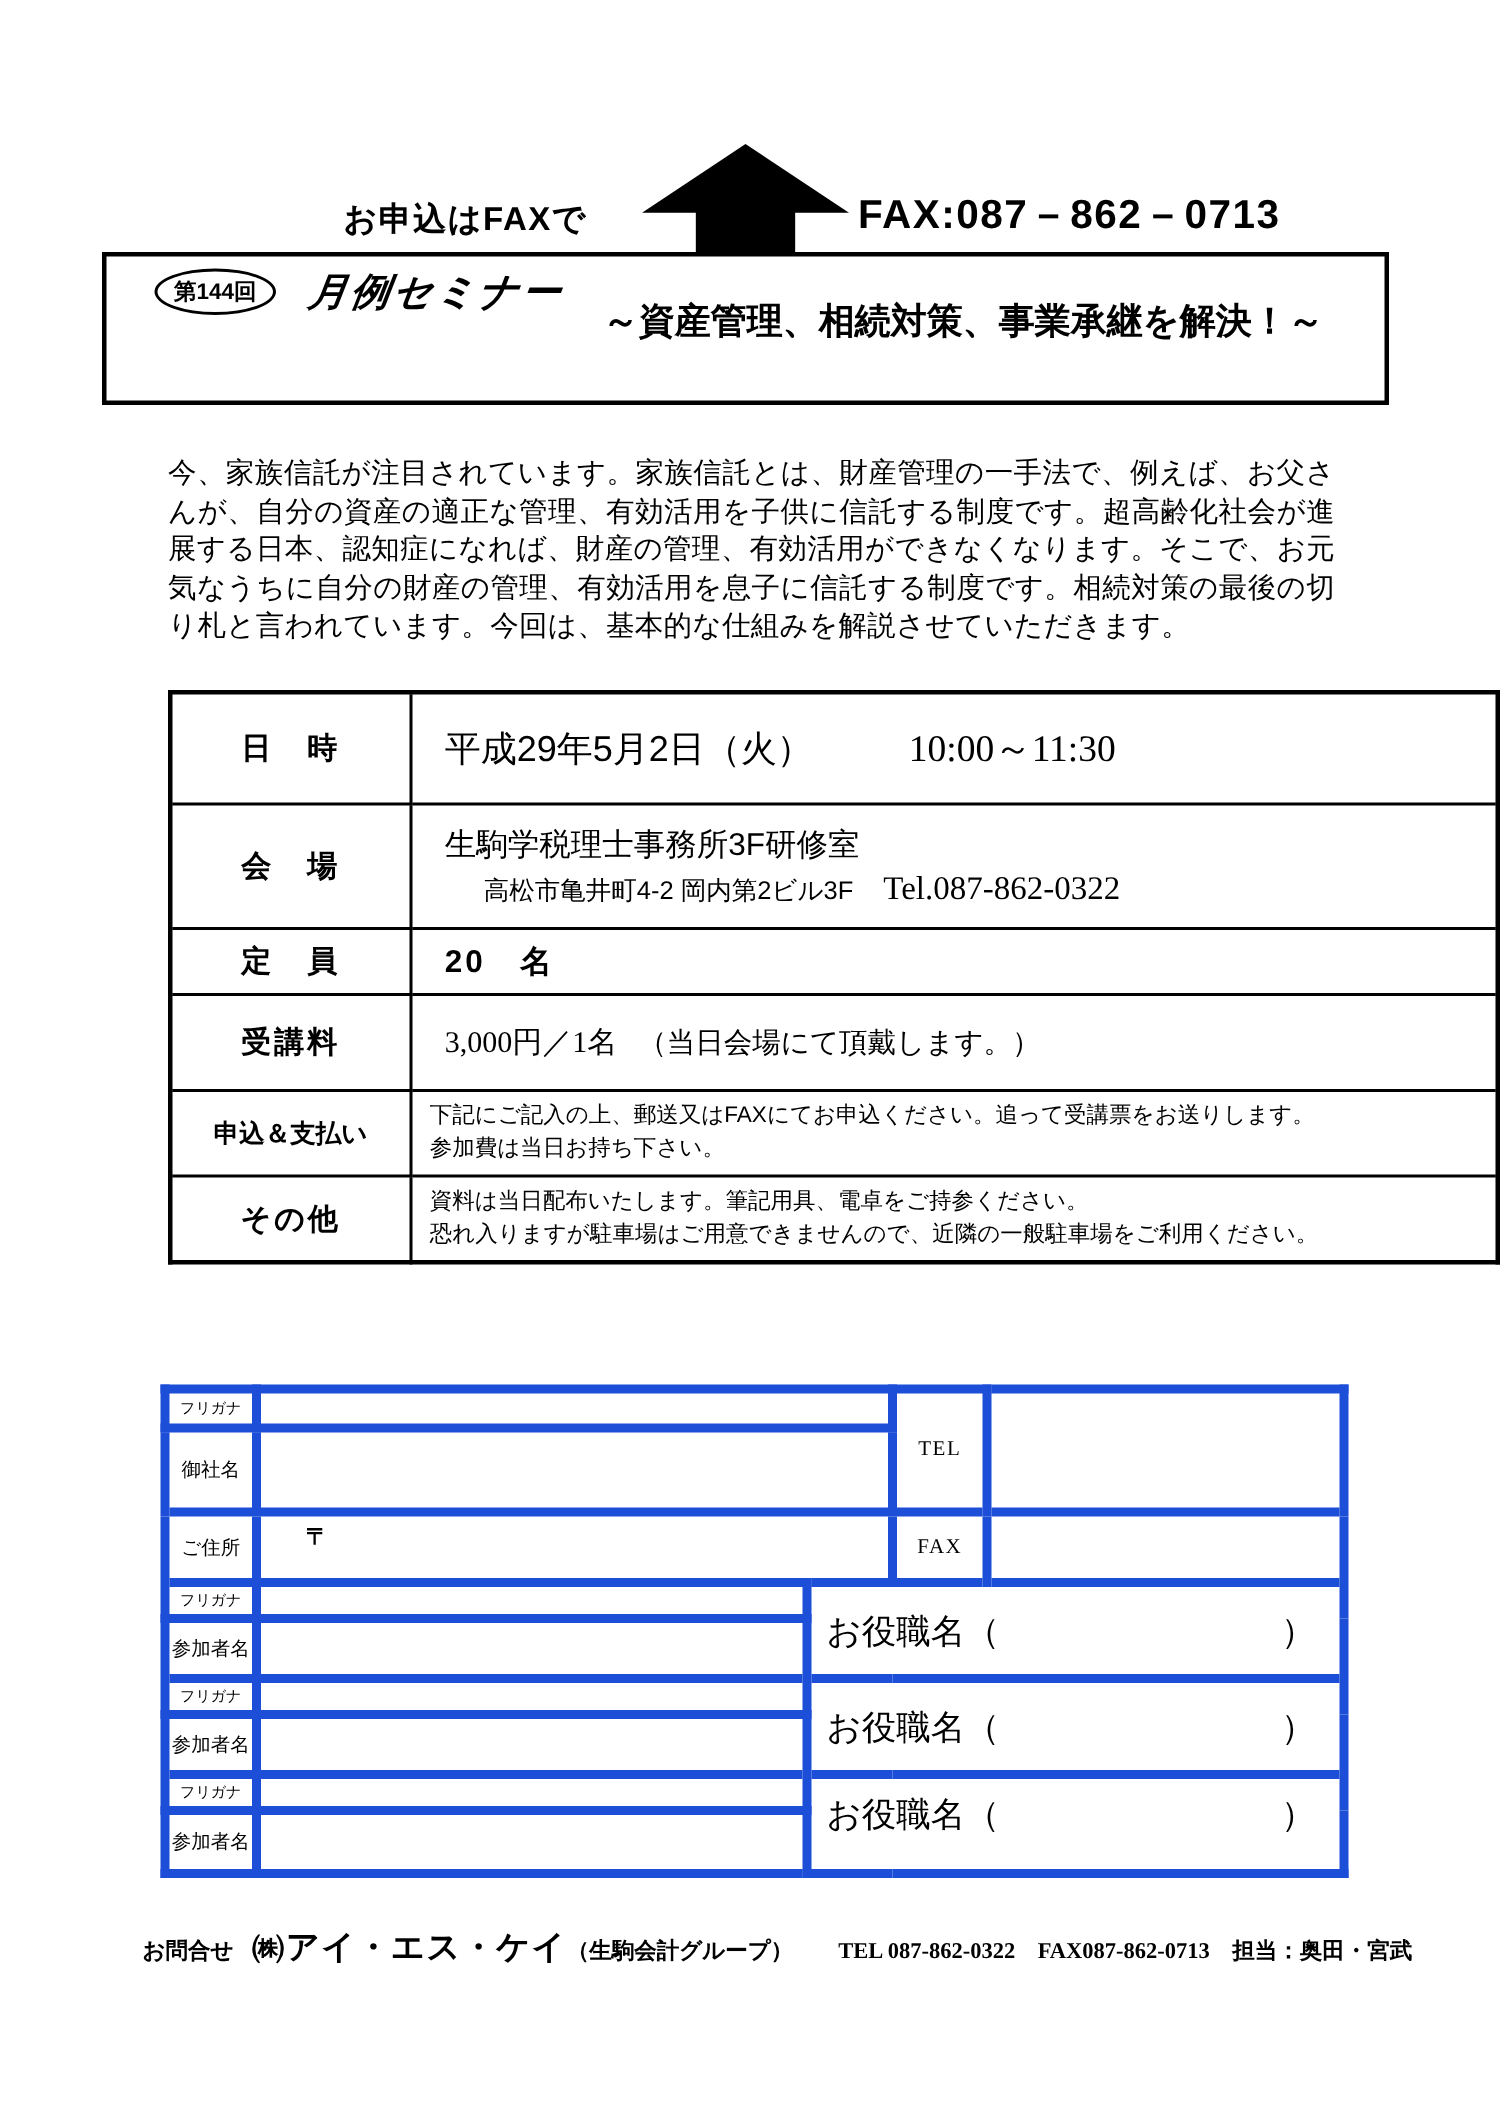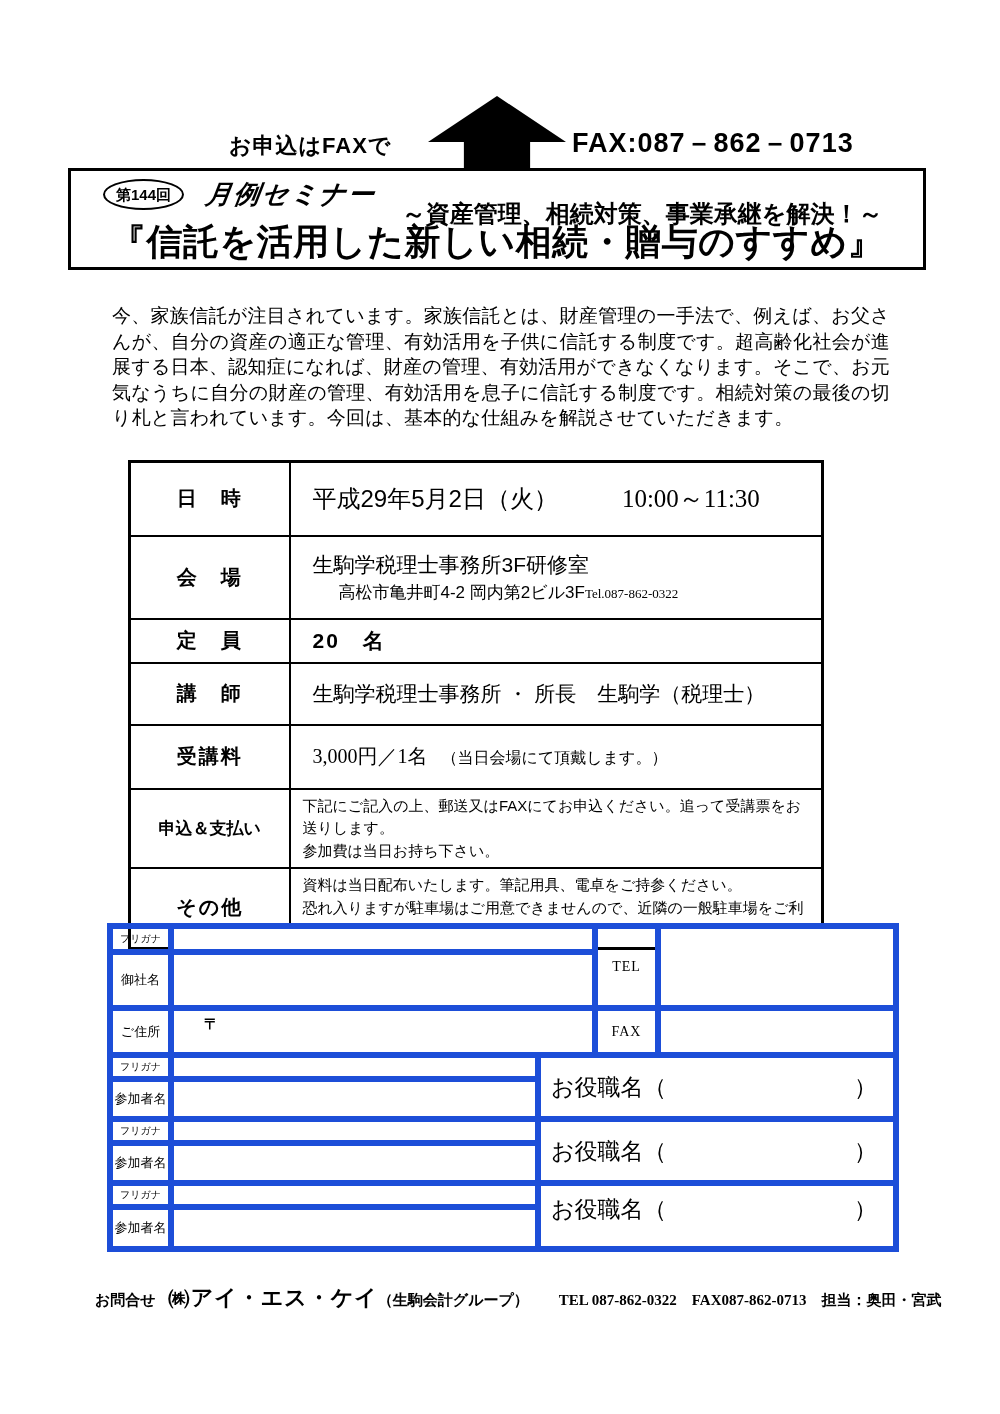--- a/index.html
+++ b/index.html
@@ -33,45 +33,45 @@
   .main-title { font-size:36px; font-weight:bold; text-align:center; margin-top:1px; letter-spacing:0.5px; white-space:nowrap; }
 
   
   .intro {
     position:absolute; left:112px; top:303px; width:778px;
     font-size:19px; line-height:25.5px; text-align:justify; letter-spacing:0.2px;
   }
 
   
   .info-table {
-    position:absolute; left:128px; top:460px; width:696px;
+    position:absolute; left:112px; top:460px; width:888px;
     border-collapse:collapse; border:3px solid #000; table-layout:fixed;
   }
   .info-table td { border:2px solid #000; vertical-align:middle; padding:0; }
   .info-table col.c-label { width:160px; }
   .info-table .lbl { text-align:center; font-weight:bold; font-size:20px; letter-spacing:2px; }
   .info-table .lbl.small-label { font-size:17px; letter-spacing:0; }
   .info-table .val { padding-left:22px; }
   .r-datetime  { height:74px; }
   .r-venue     { height:83px; }
   .r-capacity  { height:44px; }
   .r-lecturer  { height:62px; }
   .r-fee       { height:64px; }
   .r-apply     { height:50px; }
   .r-other     { height:51px; }
   .dt-date { font-size:24px; }
   .dt-time { font-family:"Liberation Serif","DejaVu Serif",serif; font-size:25px; margin-left:64px; }
   .venue-name { font-size:21px; }
   .venue-addr { padding-left:26px; margin-top:2px; }
   .venue-street { font-size:17px; }
-  .venue-tel { font-family:"Liberation Serif","DejaVu Serif",serif; font-size:13px; }
+  .venue-tel { font-family:"Liberation Serif","DejaVu Serif",serif; font-size:22px; margin-left:20px; }
   .capacity-val { font-size:21px; letter-spacing:2px;font-weight:bold; }
   .lecturer-val { font-size:21px; }
   .fee-price { font-family:"Liberation Serif","DejaVu Serif",serif; font-size:20px; }
-  .fee-note { font-size:16px; margin-left:14px;text-align:right; }
+  .fee-note { font-size:19px; margin-left:14px;text-align:right; }
   .note-cell { font-size:15px; line-height:1.5; padding:5px 8px 5px 12px !important; vertical-align:middle; }
 
   
   .form-table {
     position:absolute; left:107px; top:923px; width:786px;
     border-collapse:collapse; border:3px solid #000; table-layout:fixed;
   }
   .form-table td { border:6px solid #1d4ed8; vertical-align:middle; padding:0; }
   .form-table td.bb { border-bottom-width:4px; }
   .fcol1 { width:61px; } .fcol2 { width:367px; } .fcol3 { width:57px; } .fcol4 { width:63px; } .fcol5 { width:238px; }
@@ -107,21 +107,20 @@
   <div class="fax-note gothic">お申込はFAXで</div>
   <div class="up-arrow"></div>
   <div class="fax-number gothic">FAX:087－862－0713</div>
 
   <div class="header-box">
     <div class="header-row">
       <span class="badge">第144回</span>
       <span class="series">月例セミナー</span>
       <span class="subtitle">～資産管理、相続対策、事業承継を解決！～</span>
     </div>
-    <div class="main-title">『信託を活用した新しい相続・贈与のすすめ』</div>
   </div>
 
   <p class="intro">今、家族信託が注目されています。家族信託とは、財産管理の一手法で、例えば、お父さんが、自分の資産の適正な管理、有効活用を子供に信託する制度です。超高齢化社会が進展する日本、認知症になれば、財産の管理、有効活用ができなくなります。そこで、お元気なうちに自分の財産の管理、有効活用を息子に信託する制度です。相続対策の最後の切り札と言われています。今回は、基本的な仕組みを解説させていただきます。</p>
 
   <table class="info-table">
     <colgroup>
         <col class="c-label">
         <col>
       </colgroup>
     <tbody>
@@ -137,24 +136,20 @@
         <div class="venue-name">生駒学税理士事務所3F研修室</div>
         <div class="venue-addr">
           <span class="venue-street">高松市亀井町4-2 岡内第2ビル3F</span><span class="venue-tel mincho">Tel.087-862-0322</span>
         </div>
       </td>
     </tr>
     <tr class="r-capacity">
       <td class="lbl">定　員</td>
       <td class="val"><span class="capacity-val">20　名</span></td>
     </tr>
-    <tr class="r-lecturer">
-      <td class="lbl">講　師</td>
-      <td class="val"><span class="lecturer-val">生駒学税理士事務所 ・ 所長　生駒学（税理士）</span></td>
-    </tr>
     <tr class="r-fee">
       <td class="lbl">受講料</td>
       <td class="val">
         <span class="fee-price mincho">3,000円／1名</span><span class="fee-note">（当日会場にて頂戴します。）</span>
       </td>
     </tr>
     <tr class="r-apply">
       <td class="lbl small-label">申込＆支払い</td>
       <td class="note-cell">
         <div>下記にご記入の上、郵送又はFAXにてお申込ください。追って受講票をお送りします。</div>

